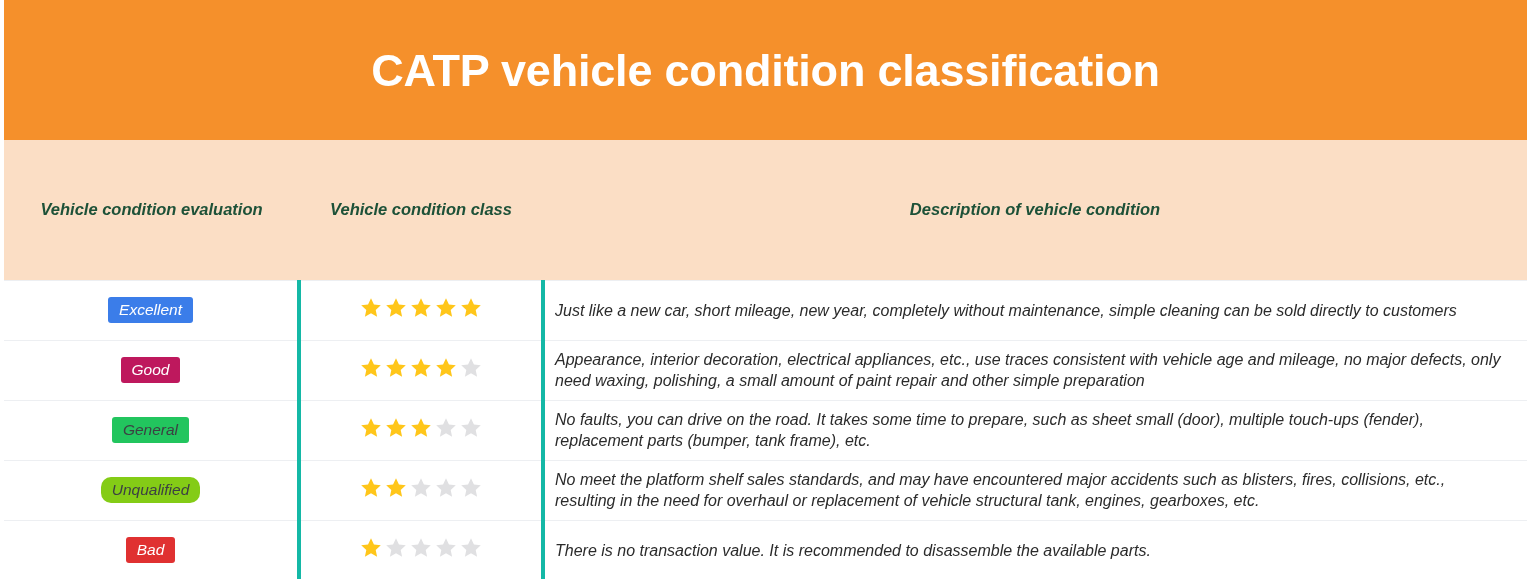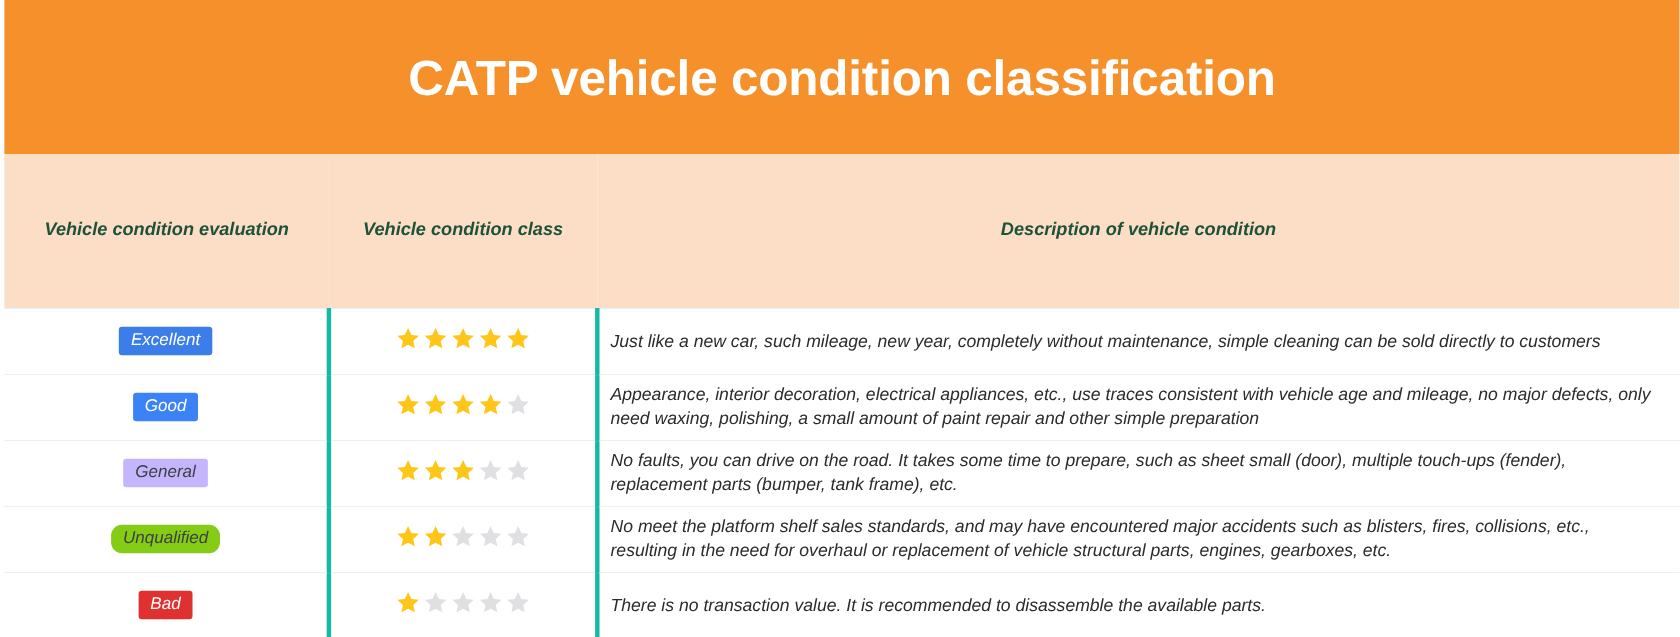--- a/index.html
+++ b/index.html
@@ -101,22 +101,22 @@
   .badge {
     display: inline-block;
     padding: 3px 11px 4px 11px;
     border-radius: 3px;
     font-size: 15.5px;
     line-height: 19px;
     font-family: "Liberation Sans", sans-serif;
     white-space: nowrap;
   }
   .badge-excellent   { background: #3B7DE9; color: #ffffff; }
-  .badge-good        { background: #3b82f6; color: #ffffff; }
-  .badge-general     { background: #c4b5fd; color: #3C4043; }
+  .badge-good        { background: #be185d; color: #ffffff; }
+  .badge-general     { background: #22c55e; color: #3C4043; }
   .badge-unqualified { background: #84cc16; color: #3C4043; border-radius: 10px; }
   .badge-bad         { background: #E03131; color: #ffffff; }
 
   
   .stars {
     display: inline-flex;
     gap: 1px;
     align-items: center;
     line-height: 1;
   }
@@ -191,21 +191,21 @@
                   <path d="M12 2.2 L14.95 8.55 L21.8 9.3 L16.7 13.95 L18.1 20.7 L12 17.3 L5.9 20.7 L7.3 13.95 L2.2 9.3 L9.05 8.55 Z"></path>
                 </svg>
               </span>
               <span class="star star-on">
                 <svg viewBox="0 0 24 24" xmlns="http://www.w3.org/2000/svg">
                   <path d="M12 2.2 L14.95 8.55 L21.8 9.3 L16.7 13.95 L18.1 20.7 L12 17.3 L5.9 20.7 L7.3 13.95 L2.2 9.3 L9.05 8.55 Z"></path>
                 </svg>
               </span>
             </span></td>
           <td class="last">
-            <div class="desc">Just like a new car, such mileage, new year, completely without maintenance, simple cleaning can be sold directly to customers</div>
+            <div class="desc">Just like a new car, short mileage, new year, completely without maintenance, simple cleaning can be sold directly to customers</div>
           </td>
         </tr>
         <tr class="body-row">
           <td class="cell-center"><span class="badge badge-good">Good</span></td>
           <td class="cell-center"><span class="stars">
               <span class="star star-on">
                 <svg viewBox="0 0 24 24" xmlns="http://www.w3.org/2000/svg">
                   <path d="M12 2.2 L14.95 8.55 L21.8 9.3 L16.7 13.95 L18.1 20.7 L12 17.3 L5.9 20.7 L7.3 13.95 L2.2 9.3 L9.05 8.55 Z"></path>
                 </svg>
               </span>
@@ -290,21 +290,21 @@
                   <path d="M12 2.2 L14.95 8.55 L21.8 9.3 L16.7 13.95 L18.1 20.7 L12 17.3 L5.9 20.7 L7.3 13.95 L2.2 9.3 L9.05 8.55 Z"></path>
                 </svg>
               </span>
               <span class="star star-off">
                 <svg viewBox="0 0 24 24" xmlns="http://www.w3.org/2000/svg">
                   <path d="M12 2.2 L14.95 8.55 L21.8 9.3 L16.7 13.95 L18.1 20.7 L12 17.3 L5.9 20.7 L7.3 13.95 L2.2 9.3 L9.05 8.55 Z"></path>
                 </svg>
               </span>
             </span></td>
           <td class="last">
-            <div class="desc">No meet the platform shelf sales standards, and may have encountered major accidents such as blisters, fires, collisions, etc., resulting in the need for overhaul or replacement of vehicle structural parts, engines, gearboxes, etc.</div>
+            <div class="desc">No meet the platform shelf sales standards, and may have encountered major accidents such as blisters, fires, collisions, etc., resulting in the need for overhaul or replacement of vehicle structural tank, engines, gearboxes, etc.</div>
           </td>
         </tr>
         <tr class="body-row">
           <td class="cell-center"><span class="badge badge-bad">Bad</span></td>
           <td class="cell-center"><span class="stars">
               <span class="star star-on">
                 <svg viewBox="0 0 24 24" xmlns="http://www.w3.org/2000/svg">
                   <path d="M12 2.2 L14.95 8.55 L21.8 9.3 L16.7 13.95 L18.1 20.7 L12 17.3 L5.9 20.7 L7.3 13.95 L2.2 9.3 L9.05 8.55 Z"></path>
                 </svg>
               </span>

